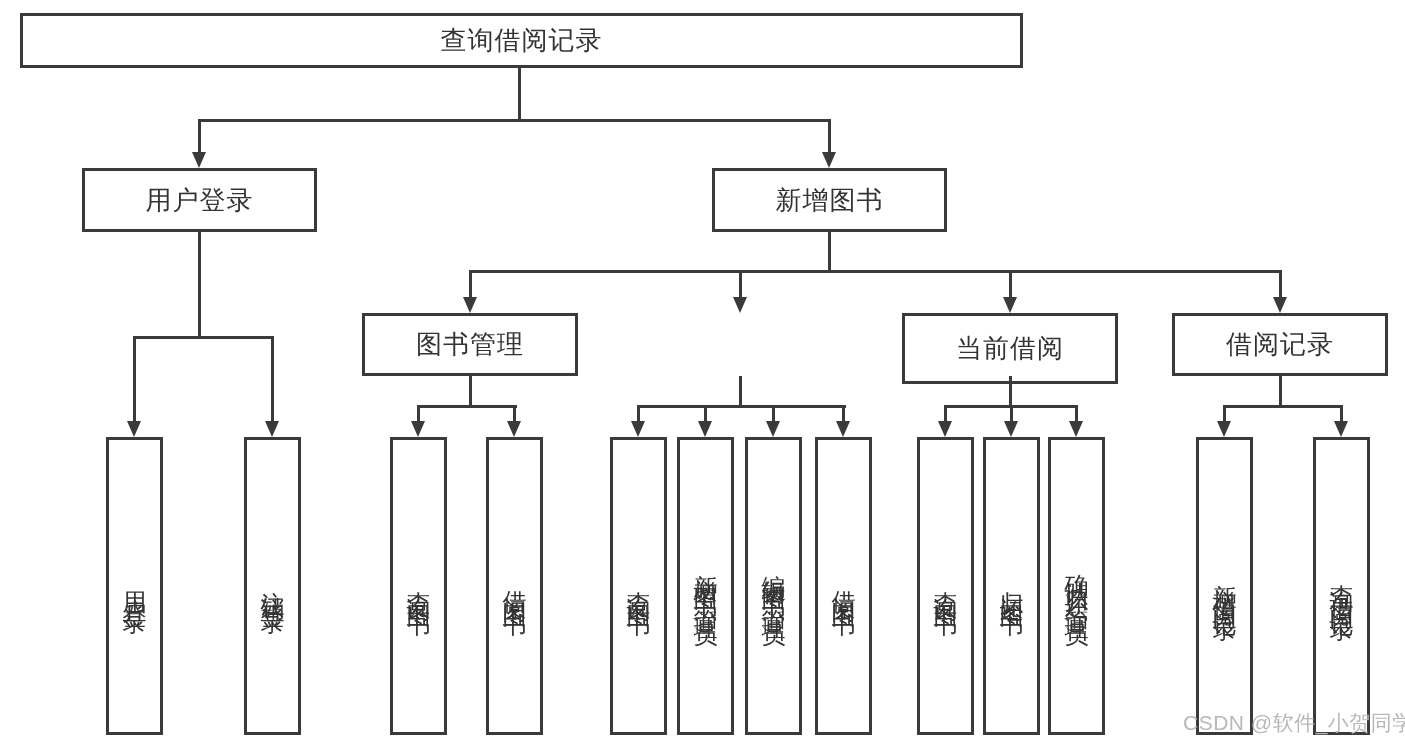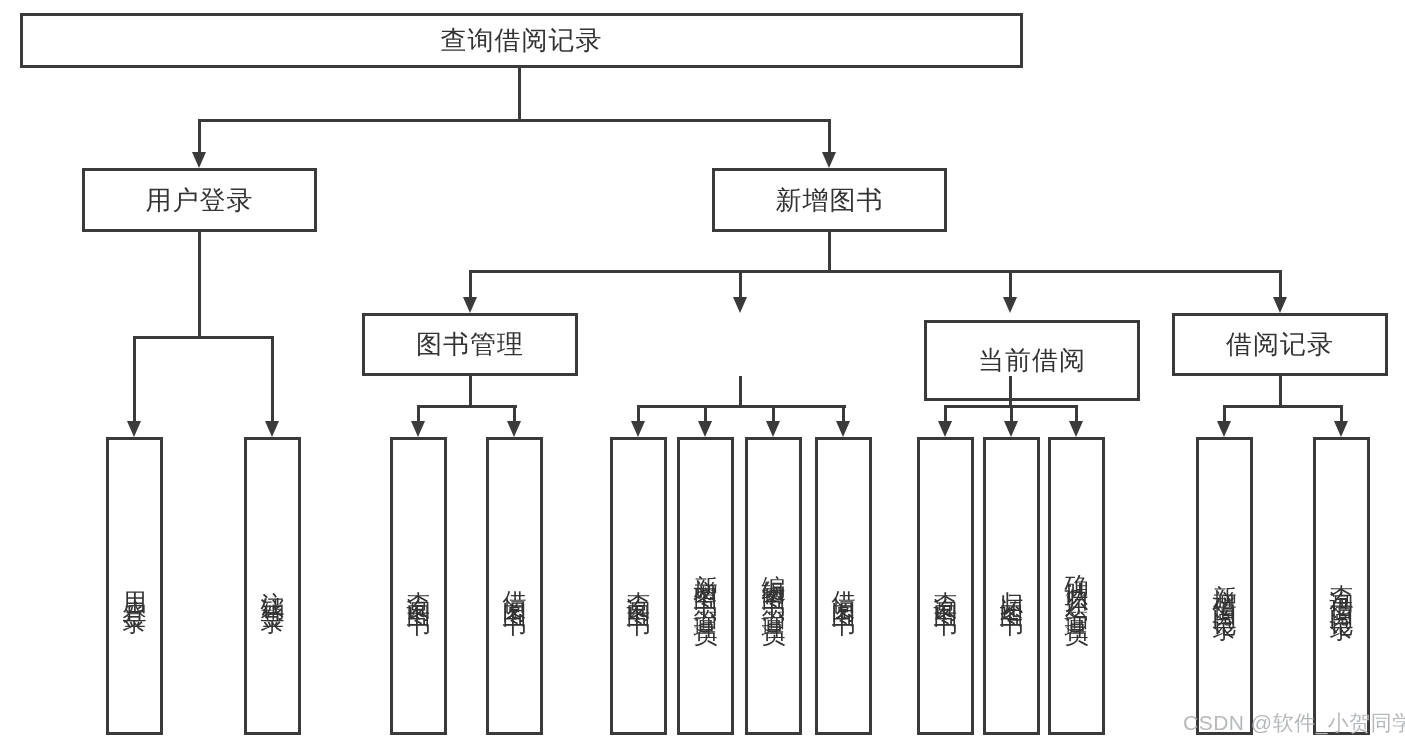--- a/index.html
+++ b/index.html
@@ -90,21 +90,21 @@
   <div class="line" style="left:469px; top:270px; width:3px; height:27px;"></div>
   <div class="arrow" style="left:463px; top:297px;"></div>
   <div class="line" style="left:739px; top:270px; width:3px; height:27px;"></div>
   <div class="arrow" style="left:733px; top:297px;"></div>
   <div class="line" style="left:1009px; top:270px; width:3px; height:27px;"></div>
   <div class="arrow" style="left:1003px; top:297px;"></div>
   <div class="line" style="left:1279px; top:270px; width:3px; height:27px;"></div>
   <div class="arrow" style="left:1273px; top:297px;"></div>
 
   <div class="node" style="left:362px; top:313px; width:216px; height:63px;">图书管理</div>
-  <div class="node" style="left:924px; top:313px; width:216px; height:81px;margin-top:7px;">当前借阅</div>
+  <div class="node" style="left:902px; top:313px; width:216px; height:71px;">当前借阅</div>
   <div class="node" style="left:1172px; top:313px; width:216px; height:63px;">借阅记录</div>
 
   <div class="line" style="left:469px; top:376px; width:3px; height:29px;"></div>
   <div class="line" style="left:417px; top:405px; width:100px; height:3px;"></div>
   <div class="line" style="left:417px; top:405px; width:3px; height:16px;"></div>
   <div class="arrow" style="left:411px; top:421px;"></div>
   <div class="line" style="left:513px; top:405px; width:3px; height:16px;"></div>
   <div class="arrow" style="left:507px; top:421px;"></div>
 
   <div class="line" style="left:739px; top:376px; width:3px; height:29px;"></div>

